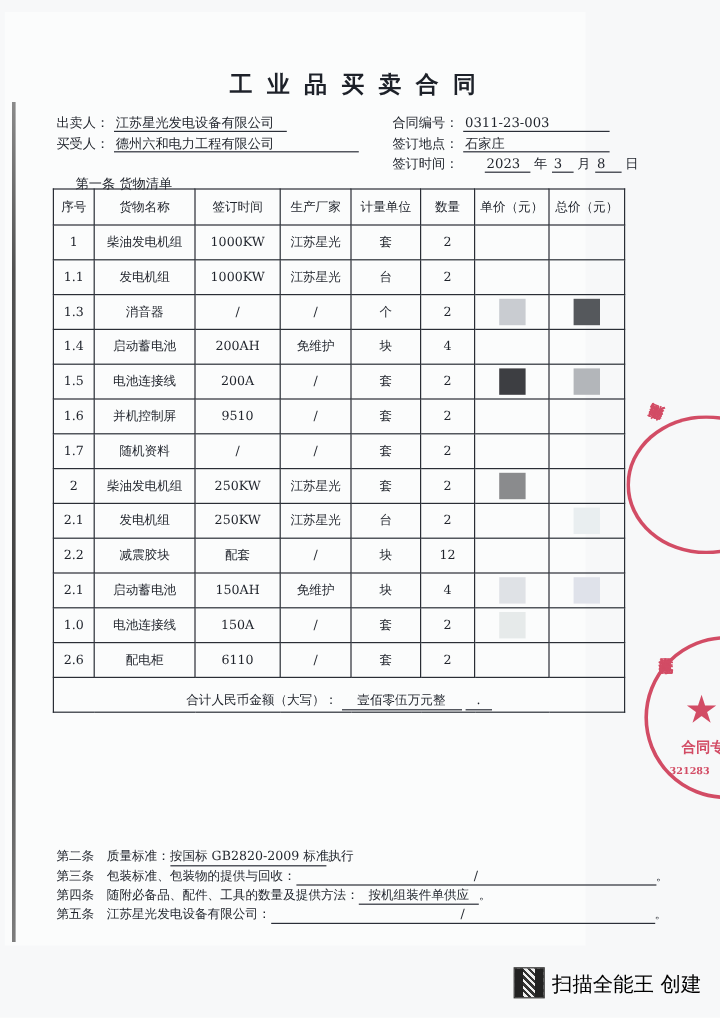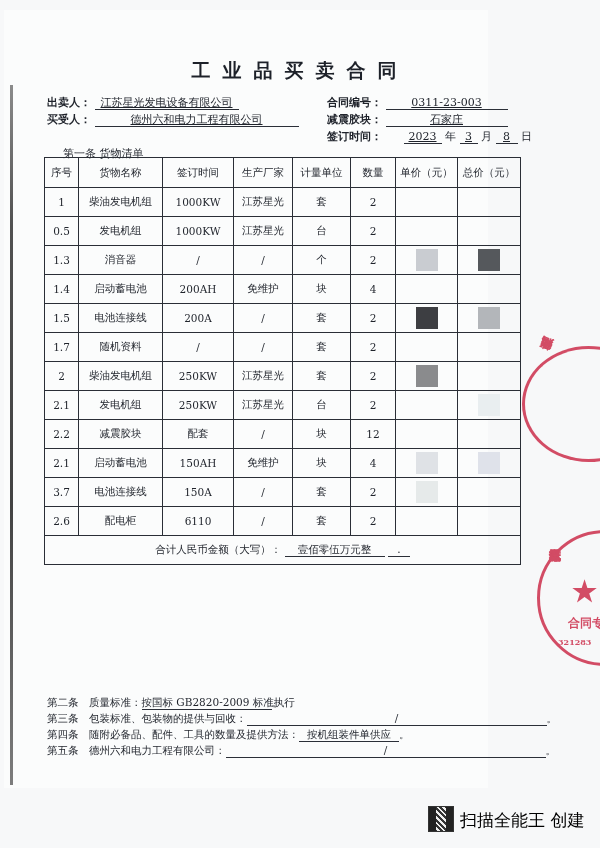--- a/index.html
+++ b/index.html
@@ -16,39 +16,39 @@
   .leftbar {
     position:absolute; left:10px; top:85px; width:3px; height:700px;
     background:linear-gradient(#777 0%, #333 20%, #222 60%, #666 100%);
     opacity:0.85;
   }
   .title {
     position:absolute; left:0; width:600px; top:58px; text-align:center;
     font-size:19px; letter-spacing:12px; font-weight:bold; color:#1d2129;
   }
   .meta { position:absolute; font-size:11px; white-space:nowrap; }
-  .meta .lbl { display:inline-block;font-weight:bold; }
+  .meta .lbl { display:inline-block; }
   .meta .val {
-    display:inline-block; border-bottom:1px solid #2b2f38; text-align:center;
-    padding:0 2px; line-height:13px;text-decoration:underline;
+    display:inline-block; border-bottom:1px solid #2b2f38; 
+    padding:0 2px; line-height:13px;
   }
   .sec-title { position:absolute; left:63px; top:146px; font-size:11px; }
   table.goods {
     position:absolute; left:44px; top:157px; border-collapse:collapse;
     font-size:10.5px; table-layout:fixed;
   }
   table.goods td, table.goods th {
     border:1.2px solid #2a2e36; text-align:center; padding:0; height:28px;
     font-weight:normal; overflow:hidden;
   }
   table.goods th { height:29px; }
   .bold { font-weight:bold; }
   .redact { display:inline-block; width:22px; height:22px; vertical-align:middle; }
   .total-row td { height:30px; }
-  .uline { display:inline-block; border-bottom:1px solid #2b2f38; text-align:center; line-height:13px; }
+  .uline { display:inline-block; border-bottom:1px solid #2b2f38; text-align:center; line-height:13px;margin-top:12px; }
   .clause { position:absolute; left:47px; font-size:10.5px; white-space:nowrap; }
   .clause .n { display:inline-block; width:42px; }
   .stamp {
     position:absolute; border:3px solid #cf3a55; border-radius:50%;
     color:#cf3a55; font-weight:bold; opacity:0.9;
   }
   .footer {
     position:absolute; left:428px; top:806px; display:flex; align-items:flex-end;
     font-family:"DejaVu Sans","Liberation Sans",sans-serif; font-size:17px; color:#000000;
   }
@@ -74,21 +74,21 @@
 </div>
 <div class="meta" style="left:47px;top:112px;">
   <span class="lbl">买受人：</span>
   <span class="val" style="width:200px;">德州六和电力工程有限公司</span>
 </div>
 <div class="meta" style="left:327px;top:95px;">
   <span class="lbl">合同编号：</span>
   <span class="val" style="width:118px;">0311-23-003</span>
 </div>
 <div class="meta" style="left:327px;top:112px;">
-  <span class="lbl">减震胶块：</span>
+  <span class="lbl">签订地点：</span>
   <span class="val" style="width:118px;">石家庄</span>
 </div>
 <div class="meta" style="left:327px;top:129px;">
   <span class="lbl">签订时间：</span>
   <span class="val" style="width:34px;margin-left:18px;">2023</span>
   <span>年</span>
   <span class="val" style="width:14px;">3</span>
   <span>月</span>
   <span class="val" style="width:18px;">8</span>
   <span>日</span>
@@ -124,21 +124,21 @@
         <td>1</td>
         <td class="bold">柴油发电机组</td>
         <td>1000KW</td>
         <td class="bold">江苏星光</td>
         <td>套</td>
         <td>2</td>
         <td></td>
         <td></td>
       </tr>
       <tr>
-        <td>0.5</td>
+        <td>1.1</td>
         <td>发电机组</td>
         <td>1000KW</td>
         <td>江苏星光</td>
         <td>台</td>
         <td>2</td>
         <td></td>
         <td></td>
       </tr>
       <tr>
         <td>1.3</td>
@@ -162,20 +162,30 @@
       </tr>
       <tr>
         <td>1.5</td>
         <td>电池连接线</td>
         <td>200A</td>
         <td>/</td>
         <td>套</td>
         <td>2</td>
         <td><span class="redact" style="background: rgb(61, 62, 66);"></span></td>
         <td><span class="redact" style="background: rgb(179, 182, 186);"></span></td>
+      </tr>
+      <tr>
+        <td>1.6</td>
+        <td>并机控制屏</td>
+        <td>9510</td>
+        <td>/</td>
+        <td>套</td>
+        <td>2</td>
+        <td></td>
+        <td></td>
       </tr>
       <tr>
         <td>1.7</td>
         <td>随机资料</td>
         <td>/</td>
         <td>/</td>
         <td>套</td>
         <td>2</td>
         <td></td>
         <td></td>
@@ -214,21 +224,21 @@
         <td>2.1</td>
         <td>启动蓄电池</td>
         <td>150AH</td>
         <td>免维护</td>
         <td>块</td>
         <td>4</td>
         <td><span class="redact" style="background: rgb(223, 226, 230);"></span></td>
         <td><span class="redact" style="background: rgb(223, 226, 234);"></span></td>
       </tr>
       <tr>
-        <td>3.7</td>
+        <td>1.0</td>
         <td>电池连接线</td>
         <td>150A</td>
         <td>/</td>
         <td>套</td>
         <td>2</td>
         <td><span class="redact" style="background: rgb(230, 234, 234);"></span></td>
         <td></td>
       </tr>
       <tr>
         <td>2.6</td>
@@ -249,21 +259,21 @@
         <span class="uline" style="width:22px;">.</span>
       </td>
     </tr>
   </tfoot>
 </table>
 
 <div id="clauses">
     <div class="clause" style="top: 696px;"><span class="n">第二条</span><span>质量标准：</span><span class="uline" style="width:130px">按国标 GB2820-2009 标准执行</span><span>。</span></div>
     <div class="clause" style="top: 712px;"><span class="n">第三条</span><span>包装标准、包装物的提供与回收：</span><span class="uline" style="width:300px">/</span><span>。</span></div>
     <div class="clause" style="top: 728px;"><span class="n">第四条</span><span>随附必备品、配件、工具的数量及提供方法：</span><span class="uline" style="width:100px">按机组装件单供应</span><span>。</span></div>
-    <div class="clause" style="top: 744px;"><span class="n">第五条</span><span>德州六和电力工程有限公司：</span><span class="uline" style="width:320px">/</span><span>。</span></div>
+    <div class="clause" style="top: 744px;"><span class="n">第五条</span><span>江苏星光发电设备有限公司：</span><span class="uline" style="width:320px">/</span><span>。</span></div>
   </div>
 
 <div class="stamp" style="left:522px;top:346px;width:130px;height:110px;border-right:none;">
   <span style="position:absolute;left:8px;top:10px;font-size:12px;writing-mode:vertical-rl;transform:rotate(200deg);">德州六和电</span>
 </div>
 
 <div class="stamp" style="left:537px;top:530px;width:130px;height:130px;">
   <span style="position:absolute;left:6px;top:6px;font-size:12px;writing-mode:vertical-rl;">江苏星光发电设</span>
   <span style="position:absolute;left:32px;top:42px;font-size:28px;">★</span>
   <span style="position:absolute;left:28px;top:82px;font-size:12px;">合同专</span>

